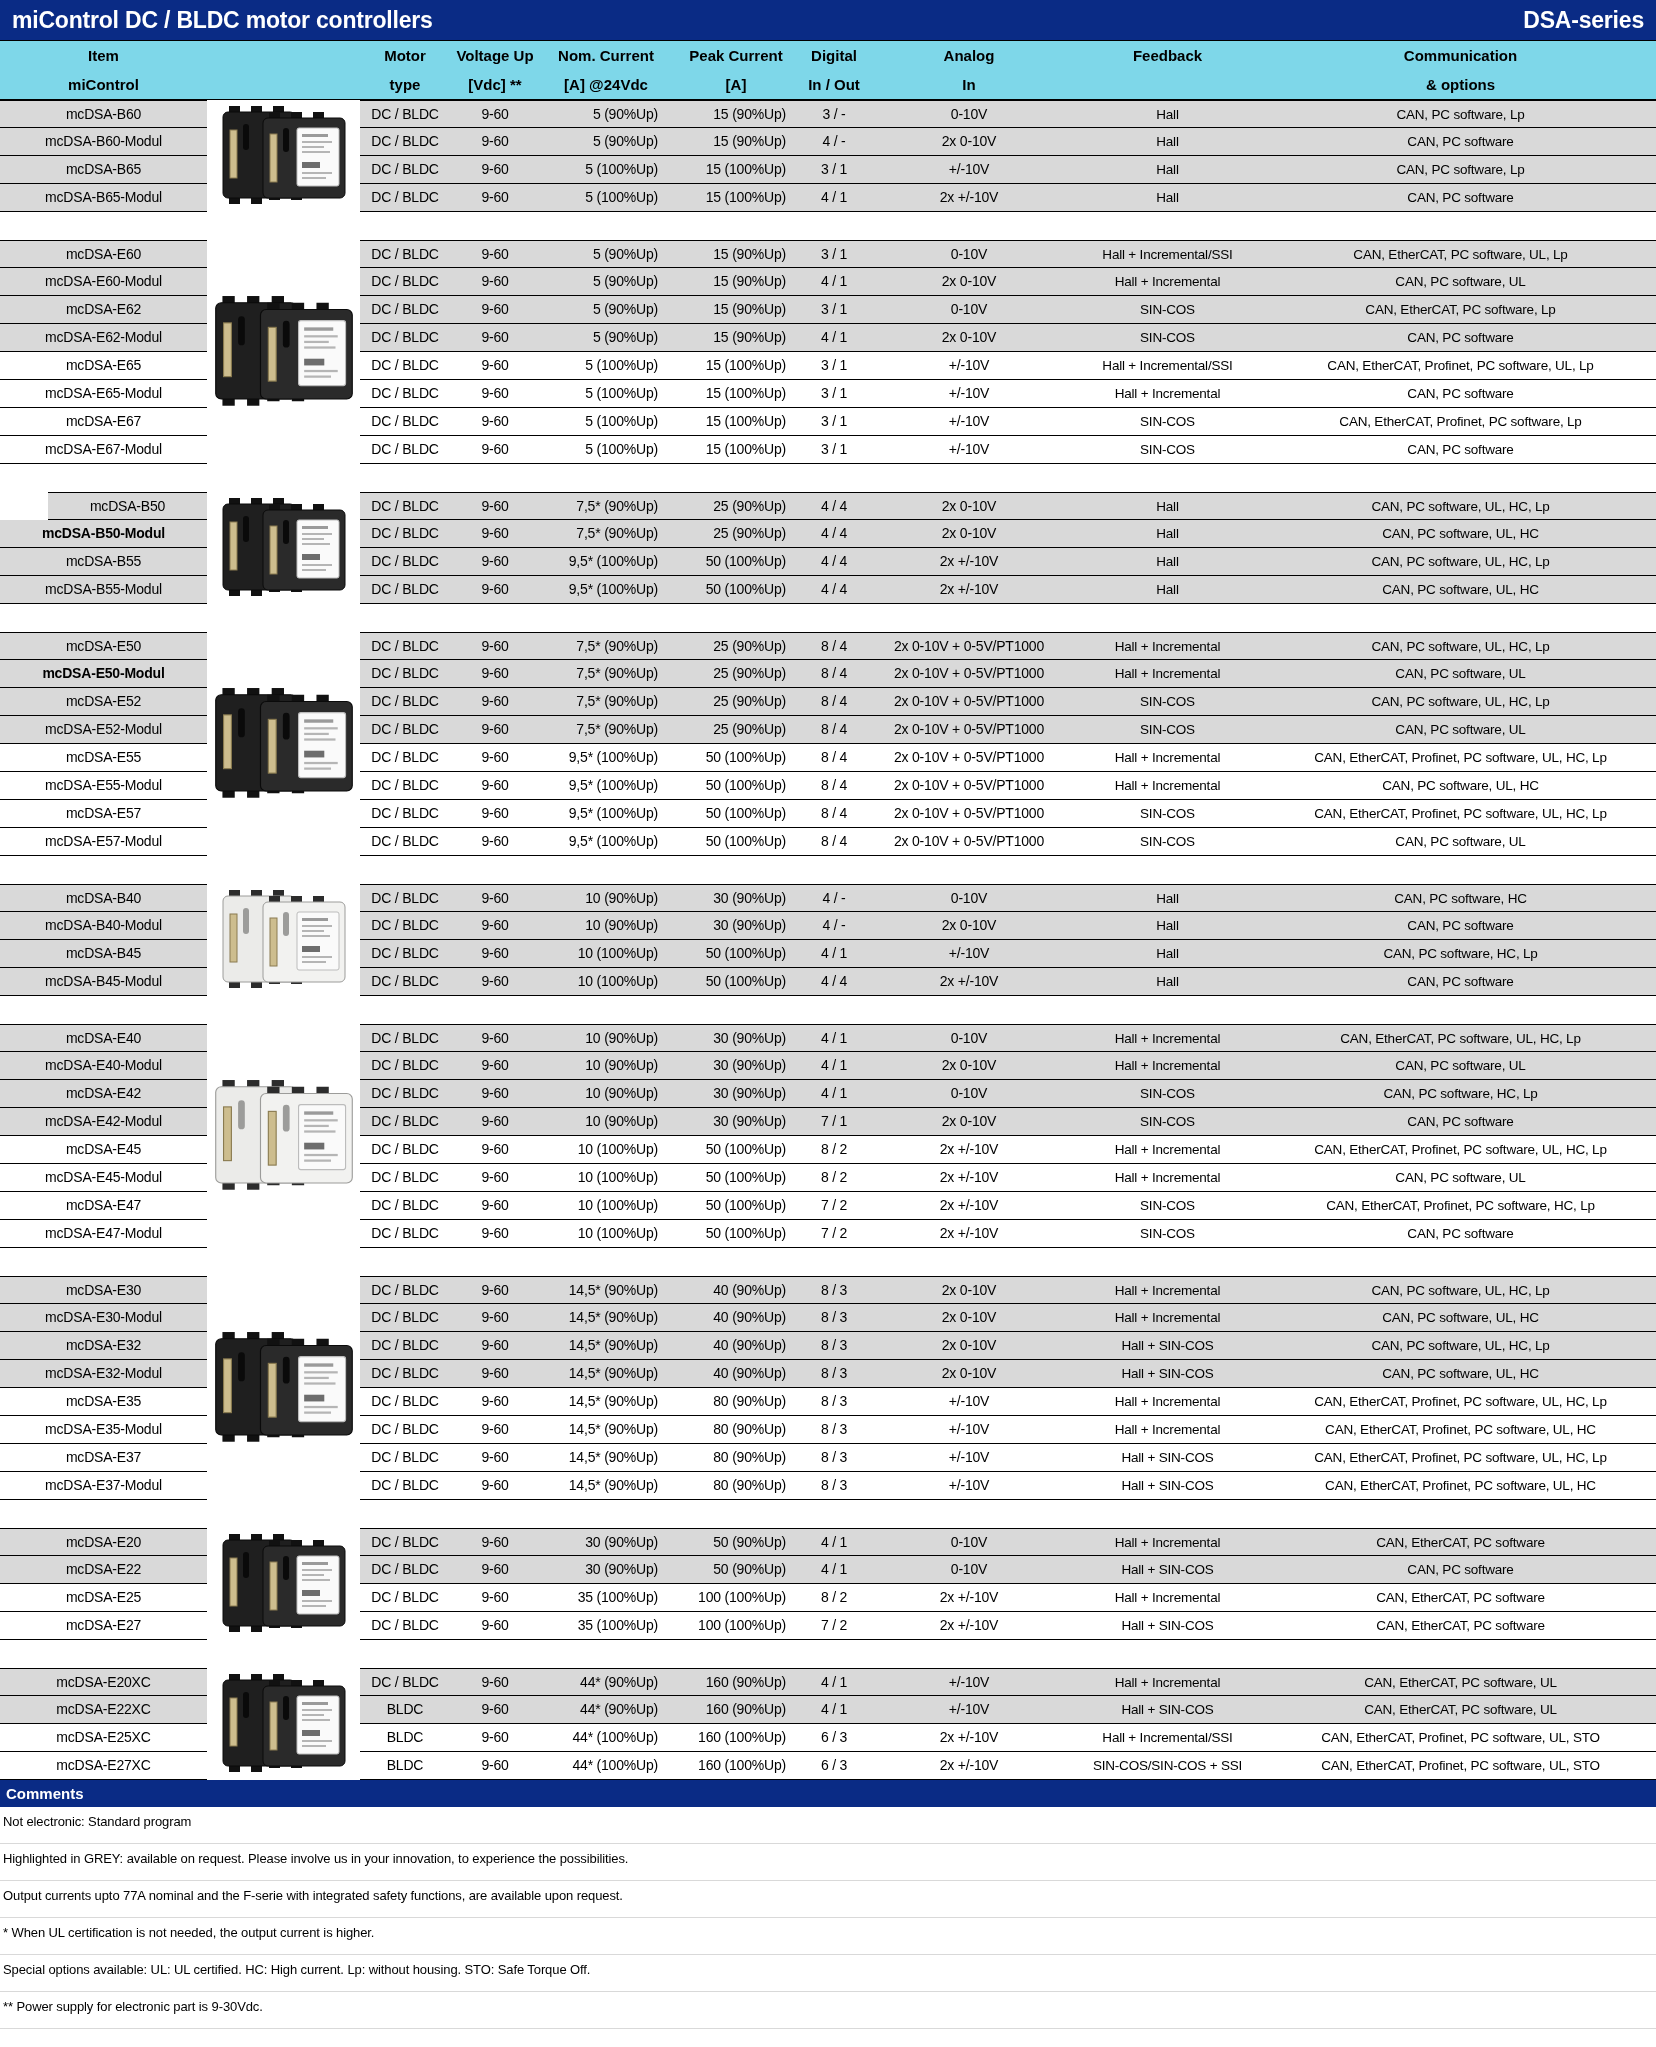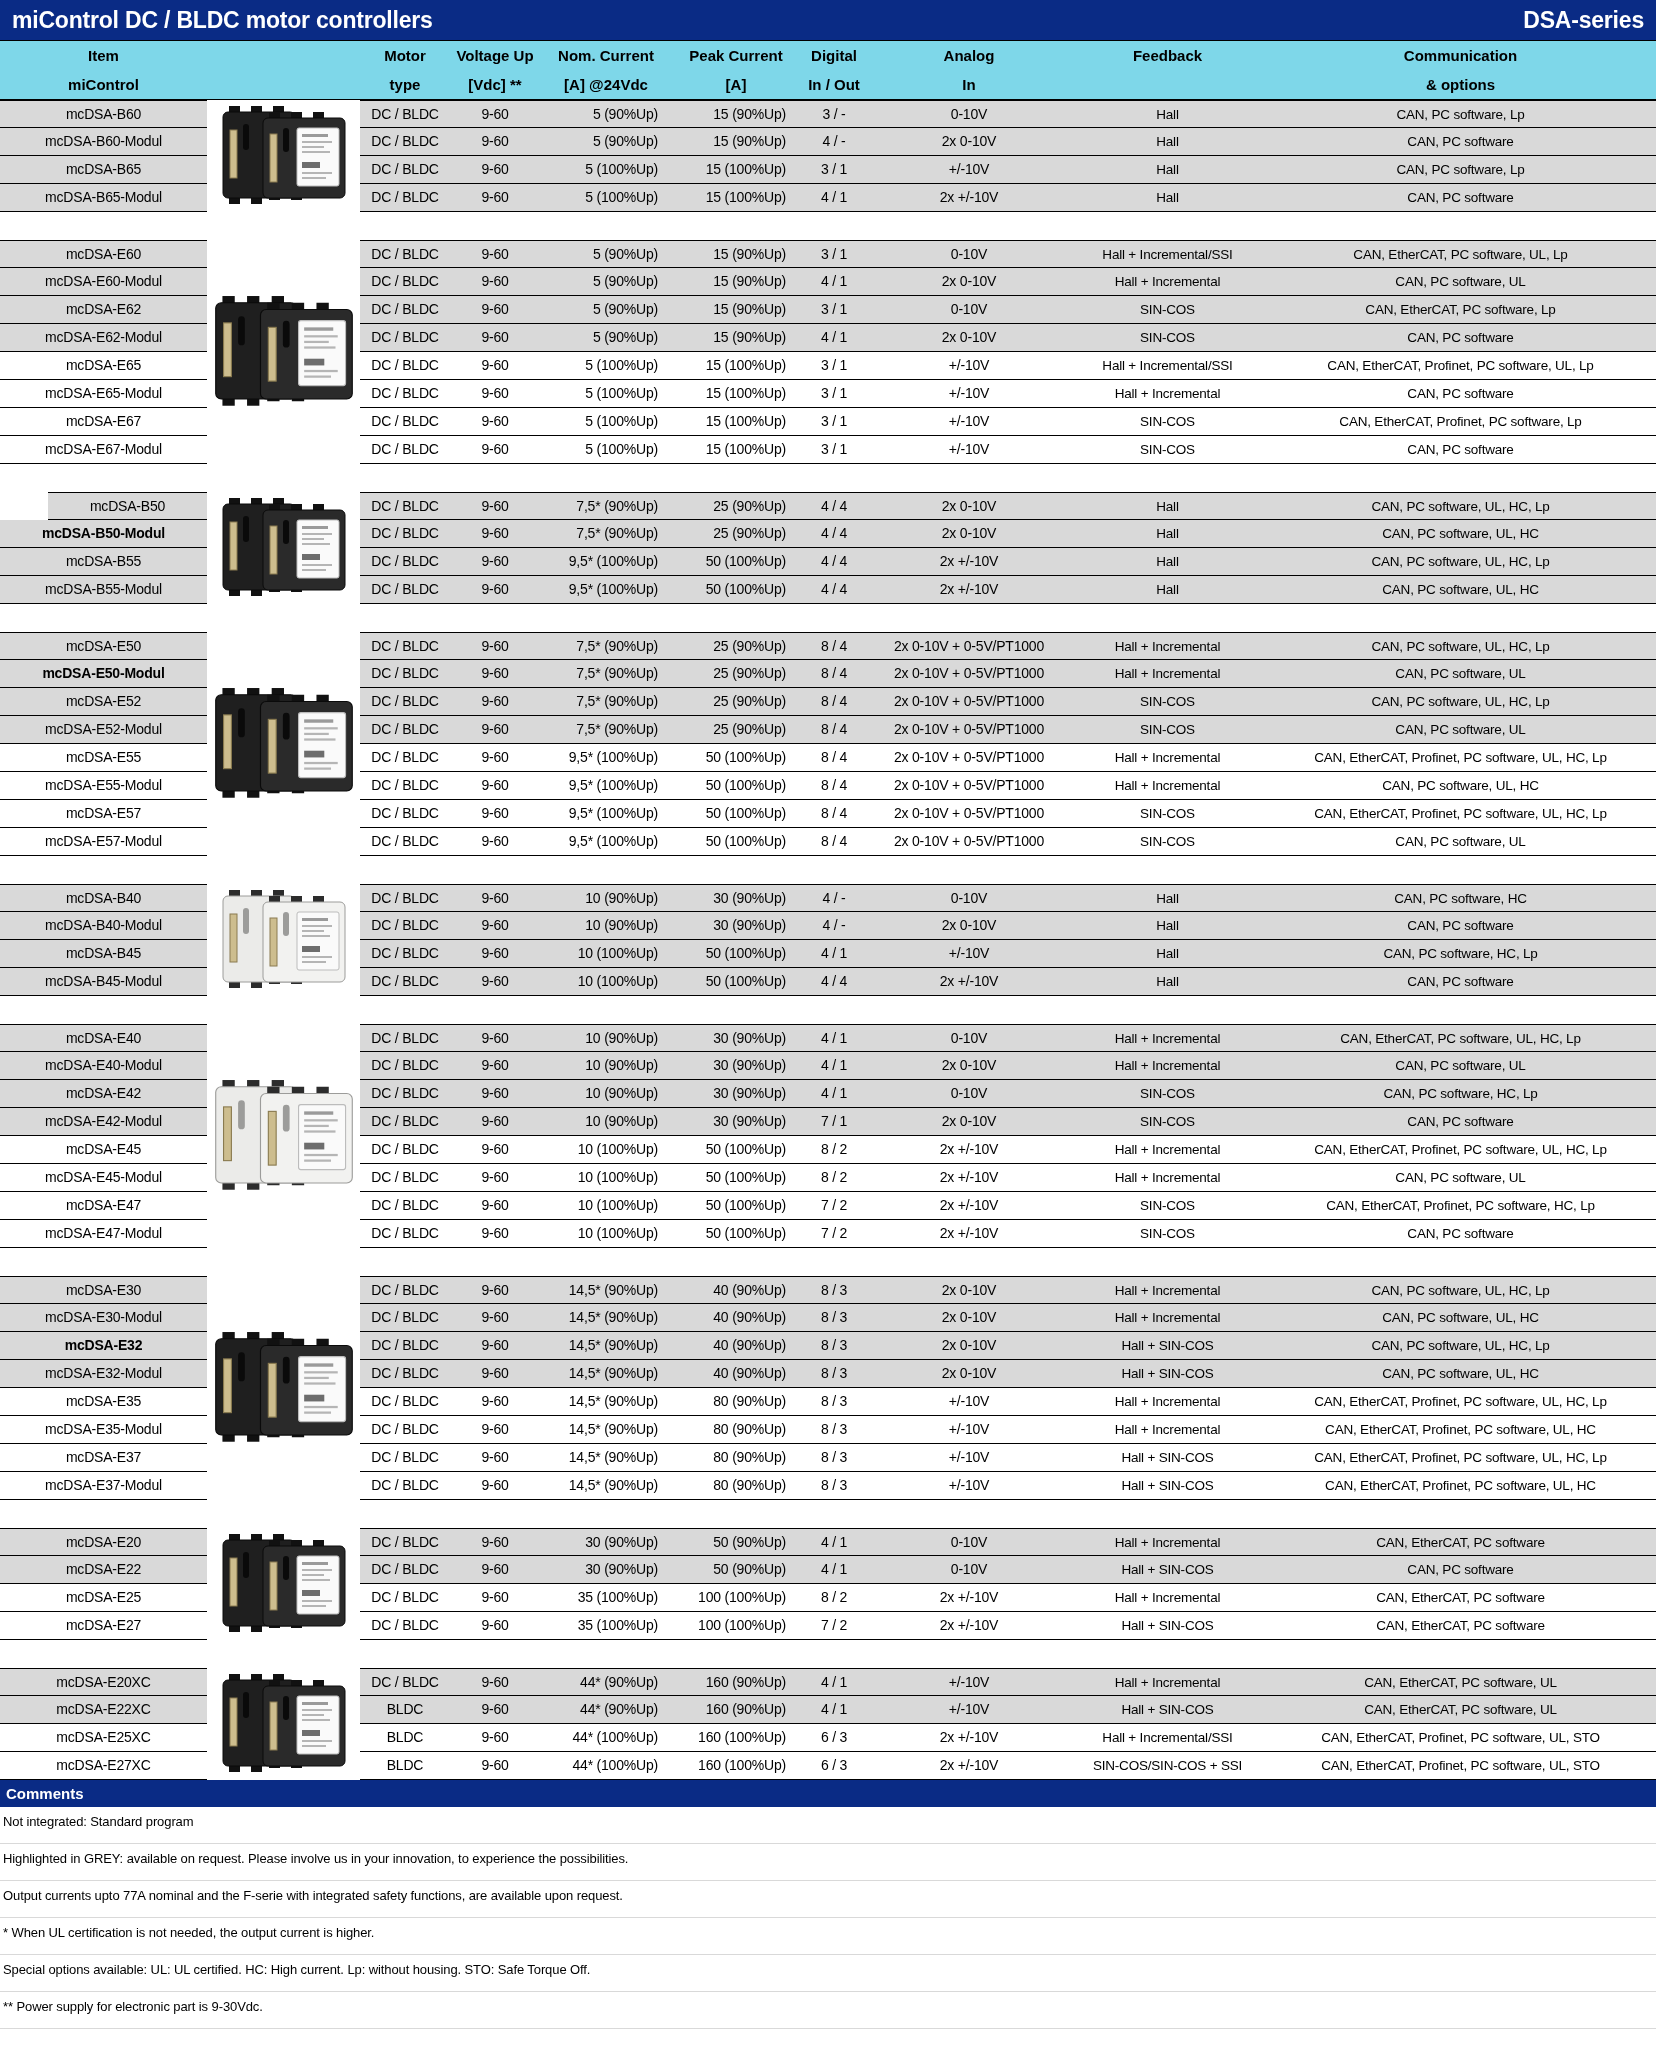--- a/index.html
+++ b/index.html
@@ -648,21 +648,21 @@
         <div class="cell c-comm grey first" style="grid-area: 1 / 10;">CAN, PC software, UL, HC, Lp</div>
         <div class="cell c-item grey" style="grid-area: 2 / 1;">mcDSA-E30-Modul</div>
         <div class="cell c-motor grey" style="grid-area: 2 / 3;">DC / BLDC</div>
         <div class="cell c-v grey" style="grid-area: 2 / 4;">9-60</div>
         <div class="cell c-nom grey" style="grid-area: 2 / 5;">14,5*  (90%Up)</div>
         <div class="cell c-peak grey" style="grid-area: 2 / 6;">40  (90%Up)</div>
         <div class="cell c-dio grey" style="grid-area: 2 / 7;">8 / 3</div>
         <div class="cell c-ain grey" style="grid-area: 2 / 8;">2x 0-10V</div>
         <div class="cell c-fb grey" style="grid-area: 2 / 9;">Hall + Incremental</div>
         <div class="cell c-comm grey" style="grid-area: 2 / 10;">CAN, PC software, UL, HC</div>
-        <div class="cell c-item grey" style="grid-area: 3 / 1; font-weight: bold;">mcDSA-E32</div>
+        <div class="cell c-item grey" style="grid-area: 3 / 1;">mcDSA-E32</div>
         <div class="cell c-motor grey" style="grid-area: 3 / 3;">DC / BLDC</div>
         <div class="cell c-v grey" style="grid-area: 3 / 4;">9-60</div>
         <div class="cell c-nom grey" style="grid-area: 3 / 5;">14,5*  (90%Up)</div>
         <div class="cell c-peak grey" style="grid-area: 3 / 6;">40  (90%Up)</div>
         <div class="cell c-dio grey" style="grid-area: 3 / 7;">8 / 3</div>
         <div class="cell c-ain grey" style="grid-area: 3 / 8;">2x 0-10V</div>
         <div class="cell c-fb grey" style="grid-area: 3 / 9;">Hall + SIN-COS</div>
         <div class="cell c-comm grey" style="grid-area: 3 / 10;">CAN, PC software, UL, HC, Lp</div>
         <div class="cell c-item grey" style="grid-area: 4 / 1;">mcDSA-E32-Modul</div>
         <div class="cell c-motor grey" style="grid-area: 4 / 3;">DC / BLDC</div>
@@ -847,20 +847,20 @@
         <div class="cell c-ain" style="grid-area: 4 / 8;">2x +/-10V</div>
         <div class="cell c-fb" style="grid-area: 4 / 9;">SIN-COS/SIN-COS + SSI</div>
         <div class="cell c-comm" style="grid-area: 4 / 10;">CAN, EtherCAT, Profinet, PC software, UL, STO</div>
       </div>
     </div>
 
   <div class="comments-bar">
     <span class="t">Comments</span>
   </div>
   <div>
-      <div class="comment-line">Not integrated: Standard program</div>
+      <div class="comment-line">Not electronic: Standard program</div>
       <div class="comment-line">Highlighted in GREY: available on request. Please involve us in your innovation, to experience the possibilities.</div>
       <div class="comment-line">Output currents upto 77A nominal and the F-serie with integrated safety functions, are available upon request.</div>
       <div class="comment-line">* When UL certification is not needed, the output current is higher.</div>
       <div class="comment-line">Special options available: UL: UL certified. HC: High current. Lp: without housing. STO: Safe Torque Off.</div>
       <div class="comment-line">** Power supply for electronic part is 9-30Vdc.</div>
     </div>
 </div>
 
 </body></html>

